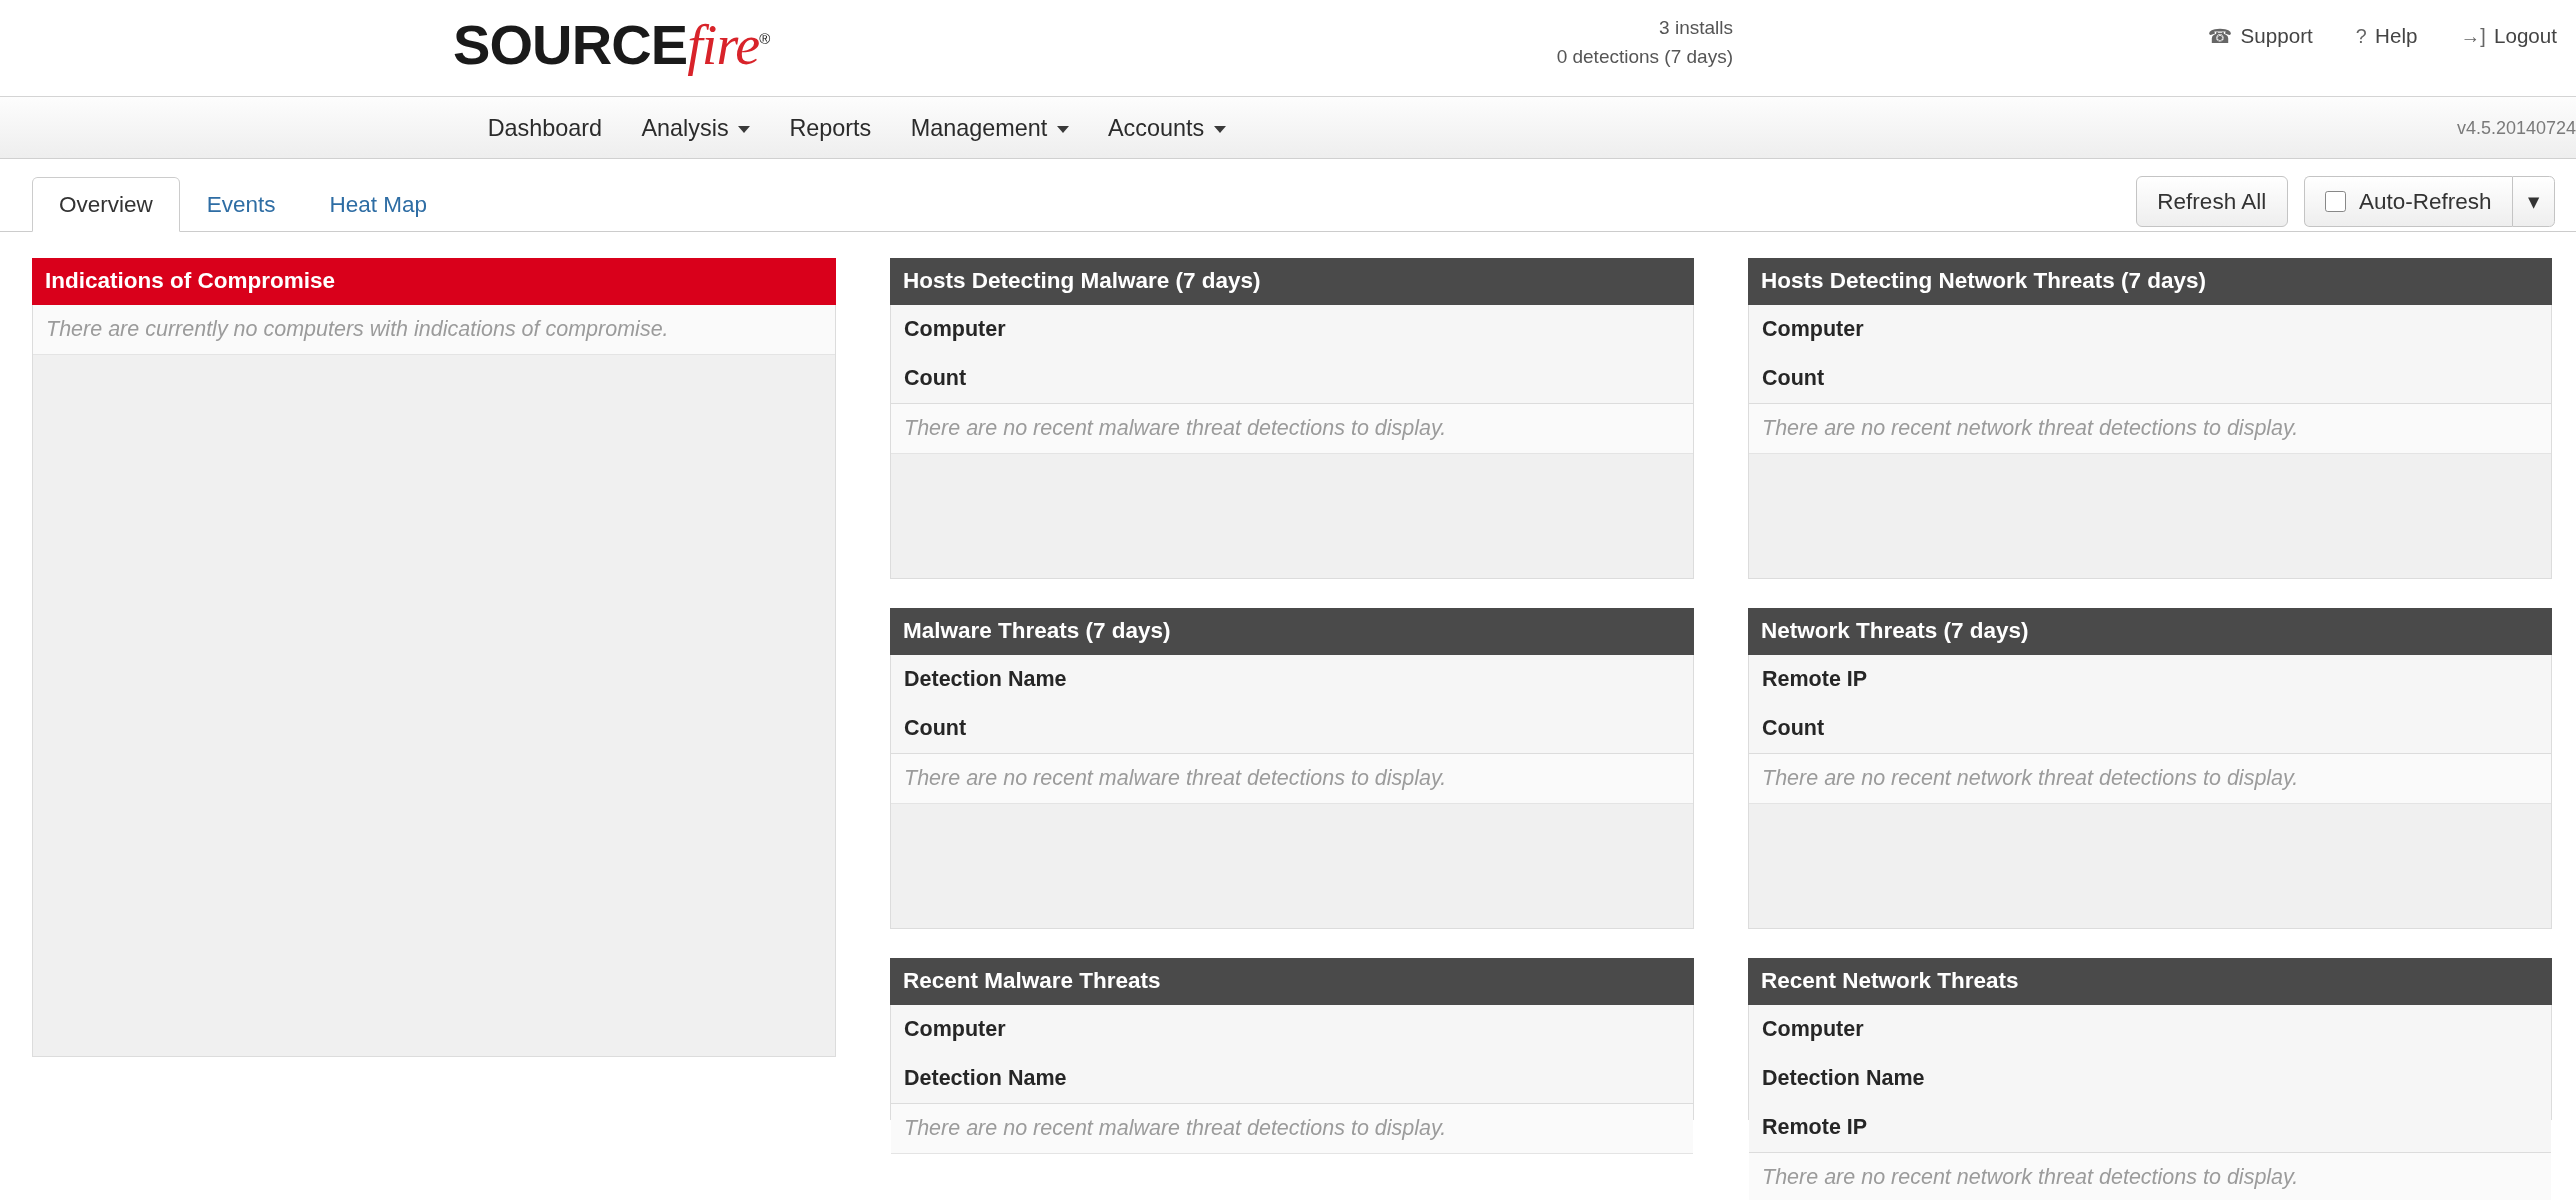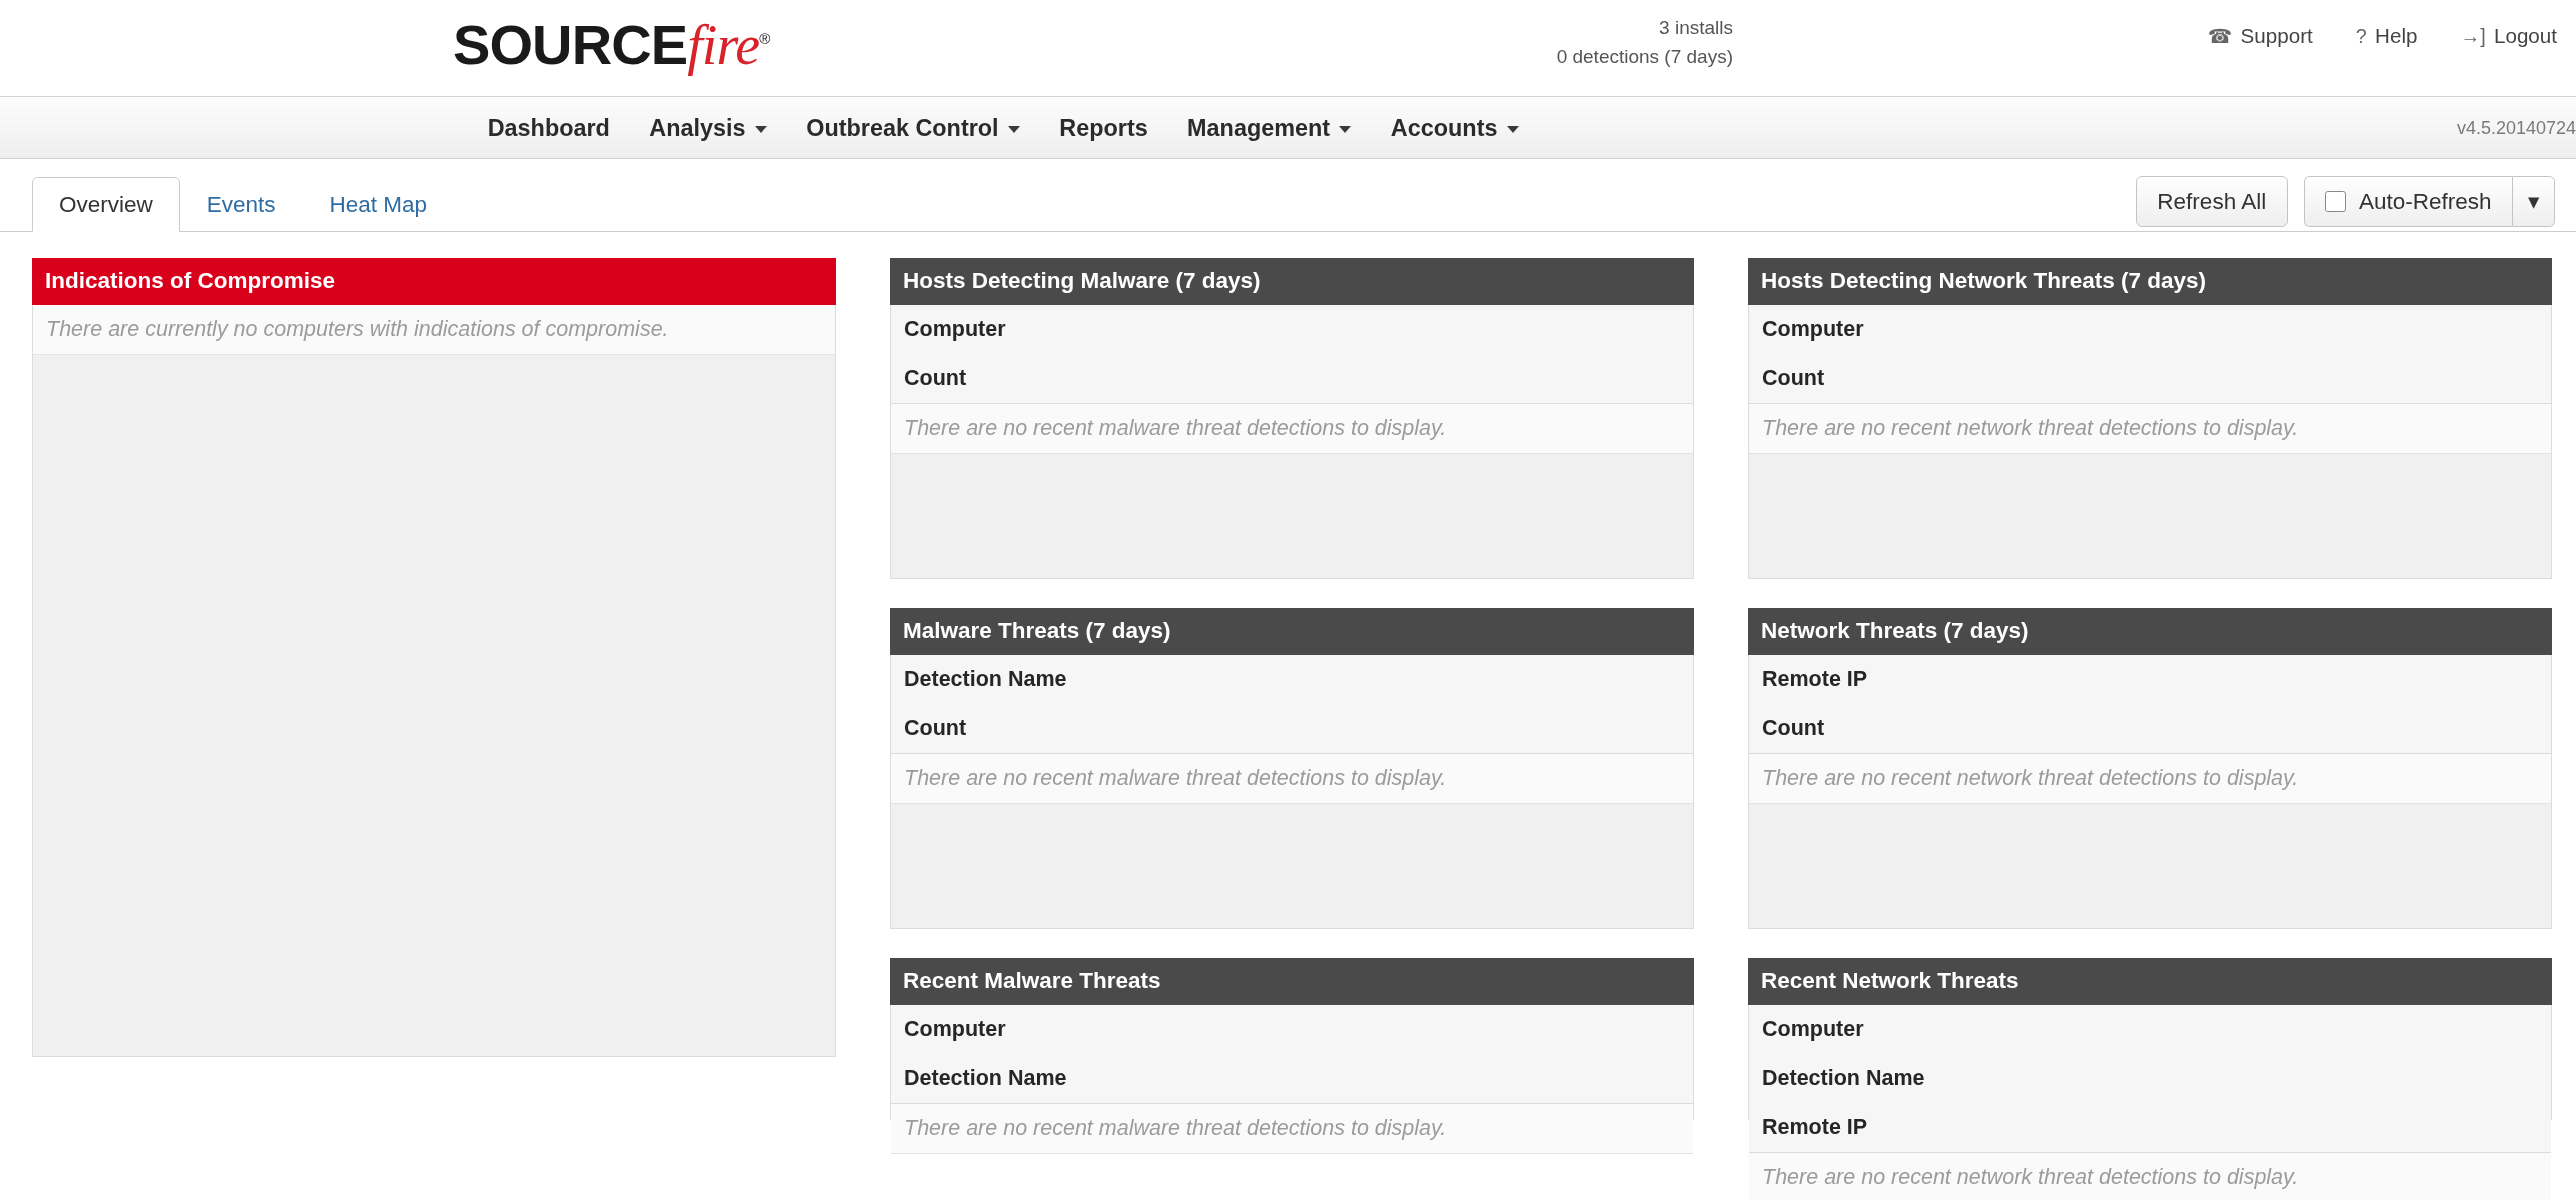--- a/index.html
+++ b/index.html
@@ -78,21 +78,20 @@
     gap: 0;
   }
   .navitem {
     display: flex; align-items: center; gap: 9.4px;
     padding: 0 19.7px;
     height: 62px;
     font-size: 23.4px;
     color: #2b2b2b;
     cursor: pointer;
     white-space: nowrap;
-    font-weight: bold;
   }
   .caret {
     width: 0; height: 0;
     border-left: 6.6px solid transparent;
     border-right: 6.6px solid transparent;
     border-top: 7.5px solid #3a3a3a;
     display: inline-block;
     margin-top: 3.7px;
   }
   .version {
@@ -256,24 +255,20 @@
 <div class="navbar">
   <div class="navitems">
     <div class="navitem">
       <span>Dashboard</span>
     </div>
     <div class="navitem">
       <span>Analysis</span>
       <span class="caret"></span>
     </div>
     <div class="navitem">
-      <span>Outbreak Control</span>
-      <span class="caret"></span>
-    </div>
-    <div class="navitem">
       <span>Reports</span>
     </div>
     <div class="navitem">
       <span>Management</span>
       <span class="caret"></span>
     </div>
     <div class="navitem">
       <span>Accounts</span>
       <span class="caret"></span>
     </div>

